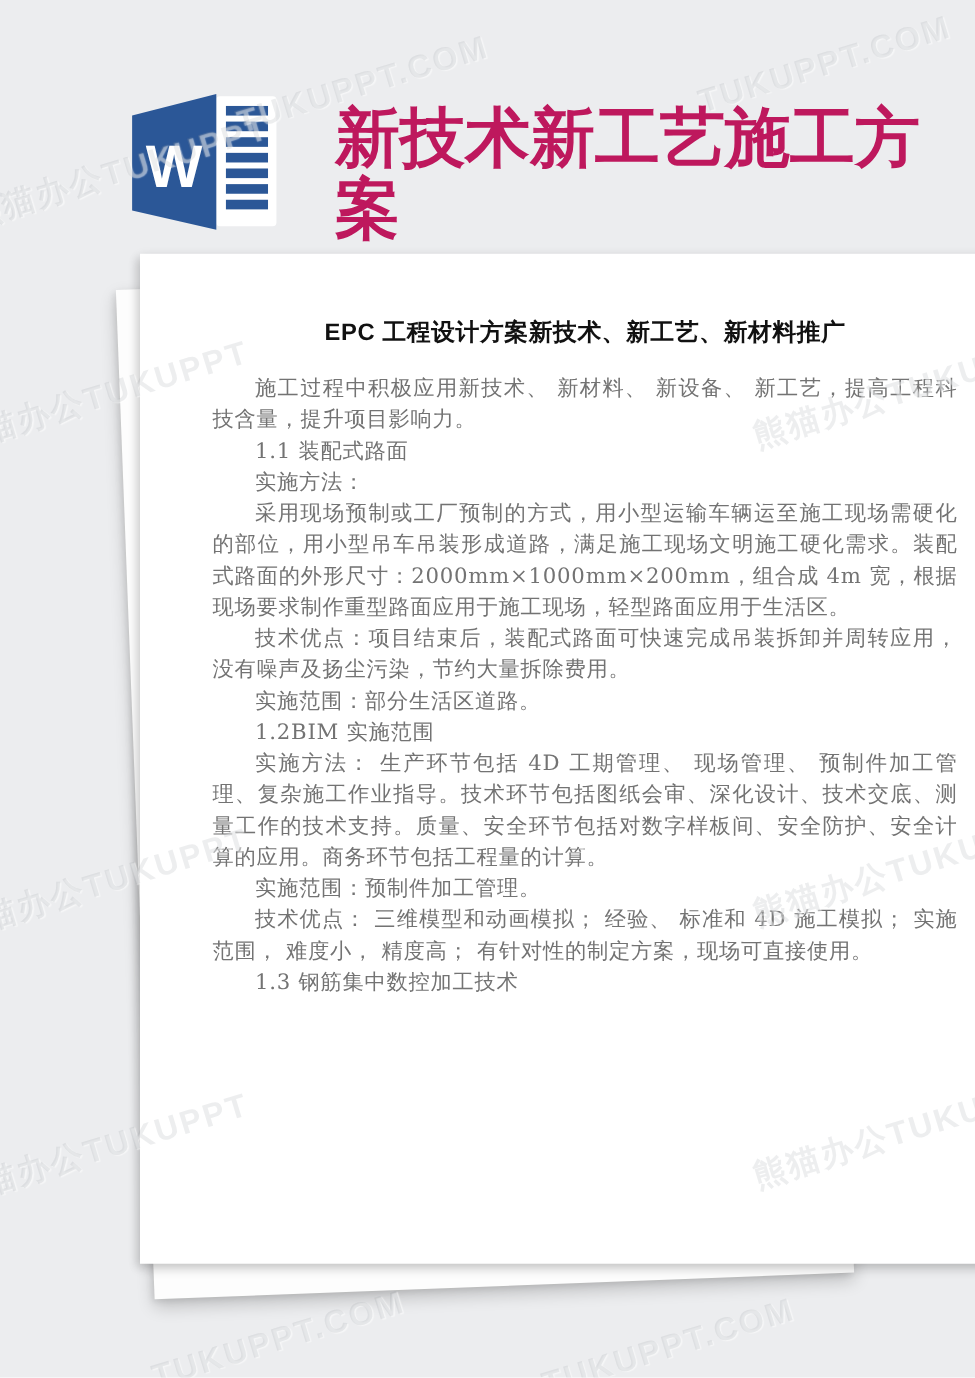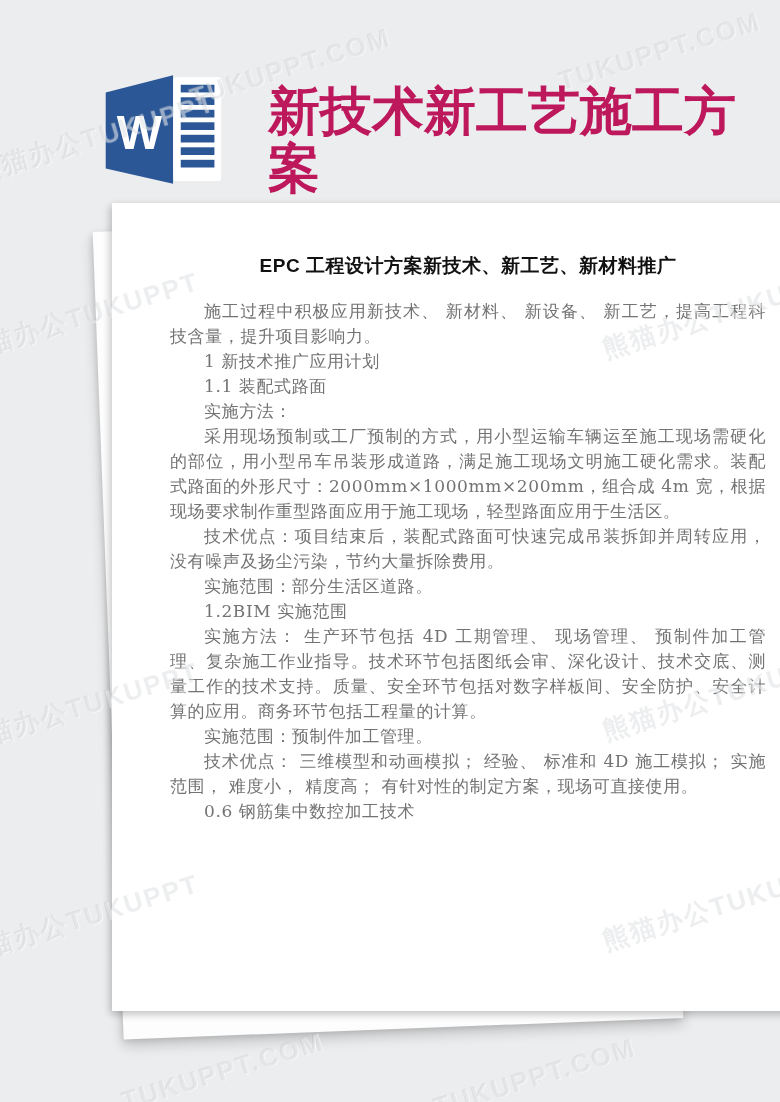--- a/index.html
+++ b/index.html
@@ -96,36 +96,35 @@
 </div>
 <div class="header-title">新技术新工艺施工方案</div>
 
 <div class="sheet-back"></div>
 <div class="sheet-main">
   <h1 class="doc-title">EPC 工程设计方案新技术、新工艺、新材料推广</h1>
   <div>
 
       <p class="doc-para">施工过程中积极应用新技术、 新材料、 新设备、 新工艺，提高工程科技含量，提升项目影响力。</p>
 
-      <p class="doc-para">1 新技术推广应用计划</p>
 
       <p class="doc-para">1.1 装配式路面</p>
 
       <p class="doc-para">实施方法：</p>
 
       <p class="doc-para">采用现场预制或工厂预制的方式，用小型运输车辆运至施工现场需硬化的部位，用小型吊车吊装形成道路，满足施工现场文明施工硬化需求。装配式路面的外形尺寸：2000mm×1000mm×200mm，组合成 4m 宽，根据现场要求制作重型路面应用于施工现场，轻型路面应用于生活区。</p>
 
       <p class="doc-para">技术优点：项目结束后，装配式路面可快速完成吊装拆卸并周转应用，没有噪声及扬尘污染，节约大量拆除费用。</p>
 
       <p class="doc-para">实施范围：部分生活区道路。</p>
 
       <p class="doc-para">1.2BIM 实施范围</p>
 
       <p class="doc-para">实施方法： 生产环节包括 4D 工期管理、 现场管理、 预制件加工管理、复杂施工作业指导。技术环节包括图纸会审、深化设计、技术交底、测量工作的技术支持。质量、安全环节包括对数字样板间、安全防护、安全计算的应用。商务环节包括工程量的计算。</p>
 
       <p class="doc-para">实施范围：预制件加工管理。</p>
 
       <p class="doc-para">技术优点： 三维模型和动画模拟； 经验、 标准和 4D 施工模拟； 实施范围， 难度小， 精度高； 有针对性的制定方案，现场可直接使用。</p>
 
-      <p class="doc-para">0.6 钢筋集中数控加工技术</p>
+      <p class="doc-para">1.3 钢筋集中数控加工技术</p>
 
     </div>
 </div>
 
 </body></html>

